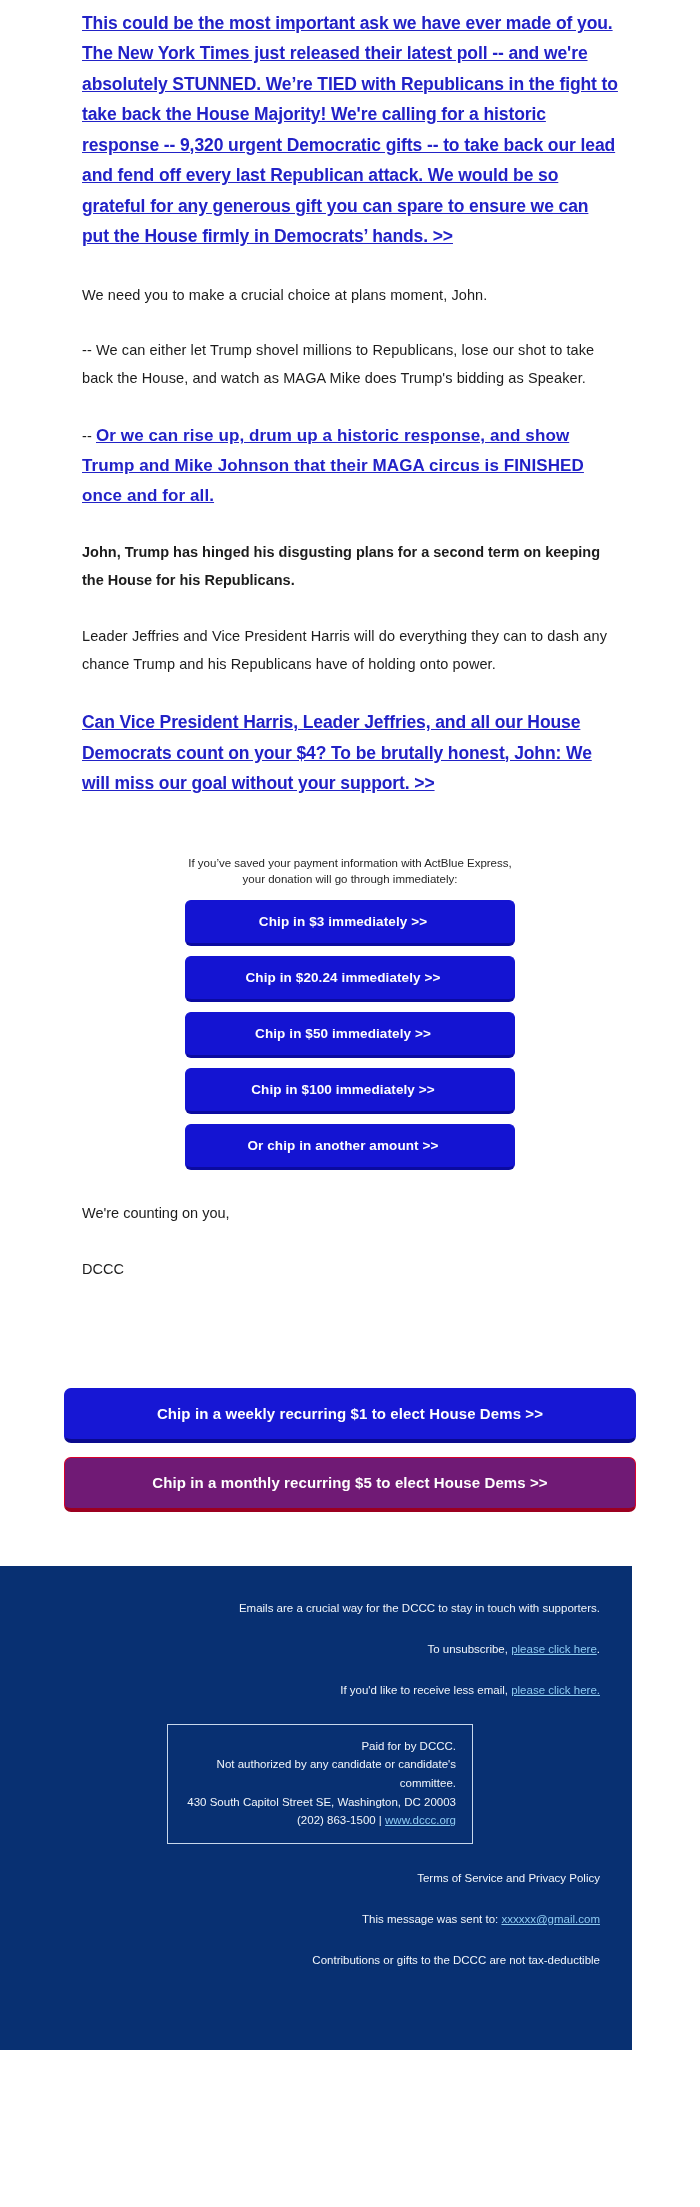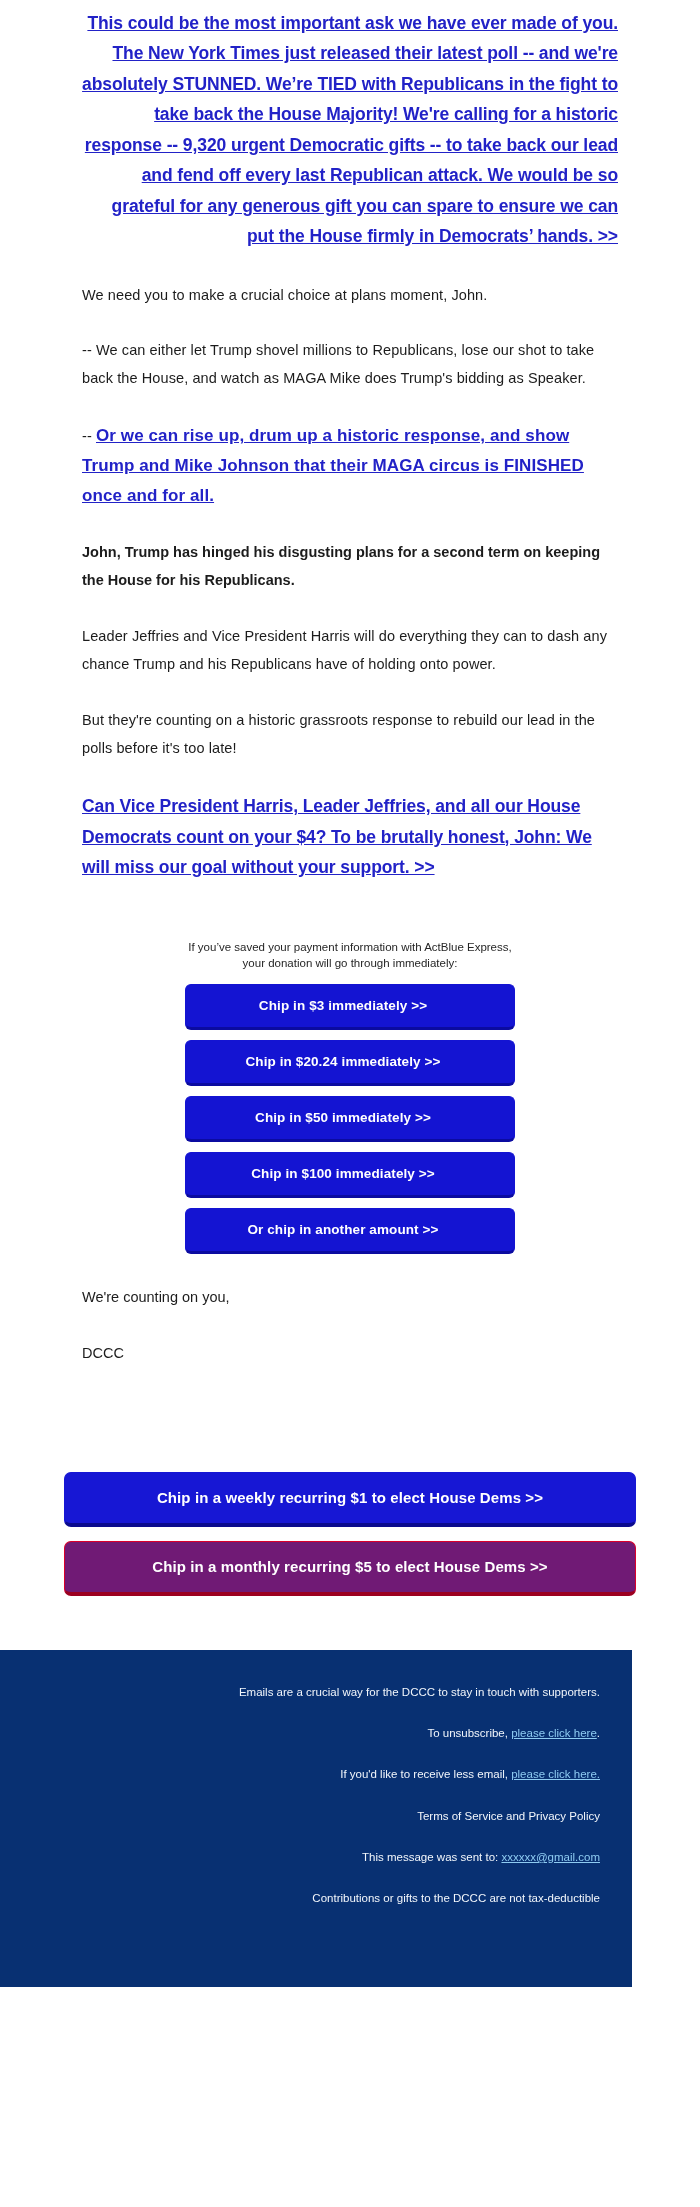--- a/index.html
+++ b/index.html
@@ -36,21 +36,20 @@
   }
   .hero-link {
     display: block;
     margin: 0 0 30px 0;
     font-size: 17.5px;
     line-height: 1.74;
     font-weight: bold;
     color: #2222c7;
     text-decoration: underline;
     letter-spacing: -0.1px;
-    text-align: right;
   }
   .mid-link {
     font-size: 17px;
     line-height: 1.74;
     font-weight: bold;
     color: #2222c7;
     text-decoration: underline;
   }
   .dash-lead {
     font-size: 14.5px;
@@ -206,21 +205,20 @@
     <p class="para">-- We can either let Trump shovel millions to Republicans, lose our shot to take back the House, and watch as MAGA Mike does Trump's bidding as Speaker.</p>
 
     <p class="para">
       <span class="dash-lead">-- </span><a class="mid-link" href="#">Or we can rise up, drum up a historic response, and show Trump and Mike Johnson that their MAGA circus is FINISHED once and for all.</a>
     </p>
 
     <p class="bold-para">John, Trump has hinged his disgusting plans for a second term on keeping the House for his Republicans.</p>
 
     <p class="para">Leader Jeffries and Vice President Harris will do everything they can to dash any chance Trump and his Republicans have of holding onto power.</p>
 
-    <p class="para">But they're counting on a historic grassroots response to rebuild our lead in the polls before it's too late!</p>
 
     <a class="cta-link-block" href="#">Can Vice President Harris, Leader Jeffries, and all our House Democrats count on your $4? To be brutally honest, John: We will miss our goal without your support. &gt;&gt;</a>
 
     <div class="spacer-24"></div>
 
     <div class="express-wrap">
       <div class="express-note">
         <span>If you’ve saved your payment information with ActBlue Express,</span><br>
         <span>your donation will go through immediately:</span>
       </div>
@@ -255,20 +253,28 @@
     <p>Emails are a crucial way for the DCCC to stay in touch with supporters.</p>
 
     <p>
       <span>To unsubscribe, </span><a href="#">please click here</a><span>.</span>
     </p>
 
     <p>
       <span>If you'd like to receive less email, </span><a href="#">please click here.</a>
     </p>
 
+    <div class="paid-box">
+      <div>Paid for by DCCC.</div>
+      <div>Not authorized by any candidate or candidate's committee.</div>
+      <div>430 South Capitol Street SE, Washington, DC 20003</div>
+      <div>
+        <span>(202) 863-1500 | </span><a href="#">www.dccc.org</a>
+      </div>
+    </div>
 
     <p>Terms of Service and Privacy Policy</p>
 
     <p>
       <span>This message was sent to: </span><a href="#">xxxxxx@gmail.com</a>
     </p>
 
     <p>Contributions or gifts to the DCCC are not tax-deductible</p>
 
 

